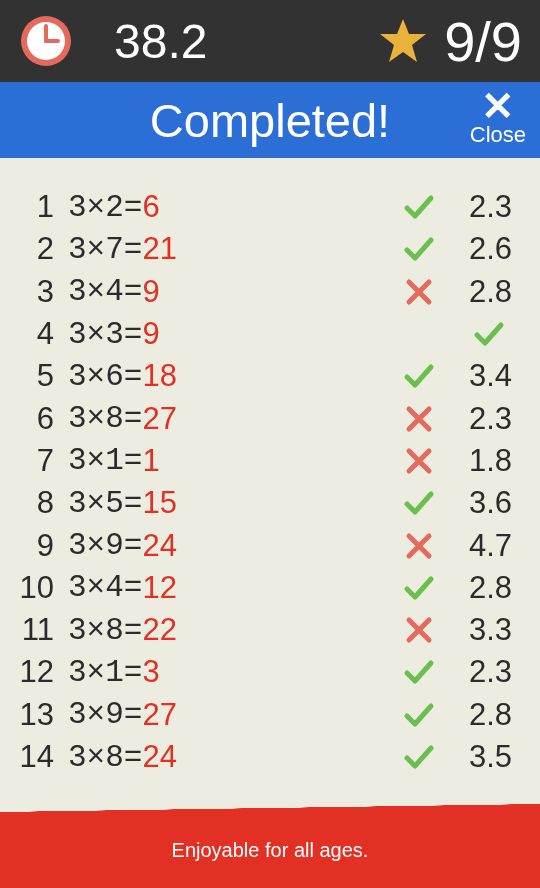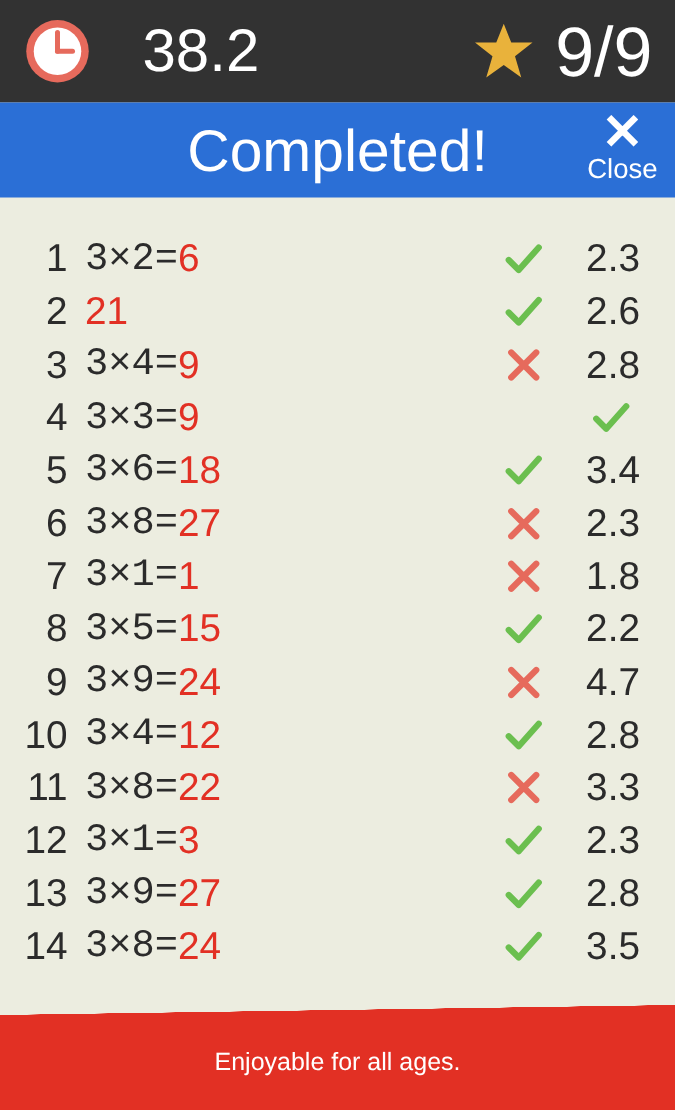--- a/index.html
+++ b/index.html
@@ -79,20 +79,21 @@
       <span class="mid"></span>
       <span class="mark">
         <svg width="34" height="34" viewBox="0 0 34 34">
           <path d="M5 18 L13 26 L29 8" fill="none" stroke="#6bbf4f" stroke-width="5" stroke-linecap="round" stroke-linejoin="round"></path>
         </svg>
       </span>
       <span class="time">2.3</span>
     </div>
     <div class="row">
       <span class="num">2</span>
+      <span class="expr">3×7=</span>
       <span class="answer">21</span>
       <span class="mid"></span>
       <span class="mark">
         <svg width="34" height="34" viewBox="0 0 34 34">
           <path d="M5 18 L13 26 L29 8" fill="none" stroke="#6bbf4f" stroke-width="5" stroke-linecap="round" stroke-linejoin="round"></path>
         </svg>
       </span>
       <span class="time">2.6</span>
     </div>
     <div class="row">
@@ -157,21 +158,21 @@
     <div class="row">
       <span class="num">8</span>
       <span class="expr">3×5=</span>
       <span class="answer">15</span>
       <span class="mid"></span>
       <span class="mark">
         <svg width="34" height="34" viewBox="0 0 34 34">
           <path d="M5 18 L13 26 L29 8" fill="none" stroke="#6bbf4f" stroke-width="5" stroke-linecap="round" stroke-linejoin="round"></path>
         </svg>
       </span>
-      <span class="time">2.2</span>
+      <span class="time">3.6</span>
     </div>
     <div class="row">
       <span class="num">9</span>
       <span class="expr">3×9=</span>
       <span class="answer">24</span>
       <span class="mid"></span>
       <span class="mark">
         <svg width="30" height="30" viewBox="0 0 30 30">
           <path d="M5 5 L25 25 M25 5 L5 25" fill="none" stroke="#e66a5c" stroke-width="5" stroke-linecap="round"></path>
         </svg>

